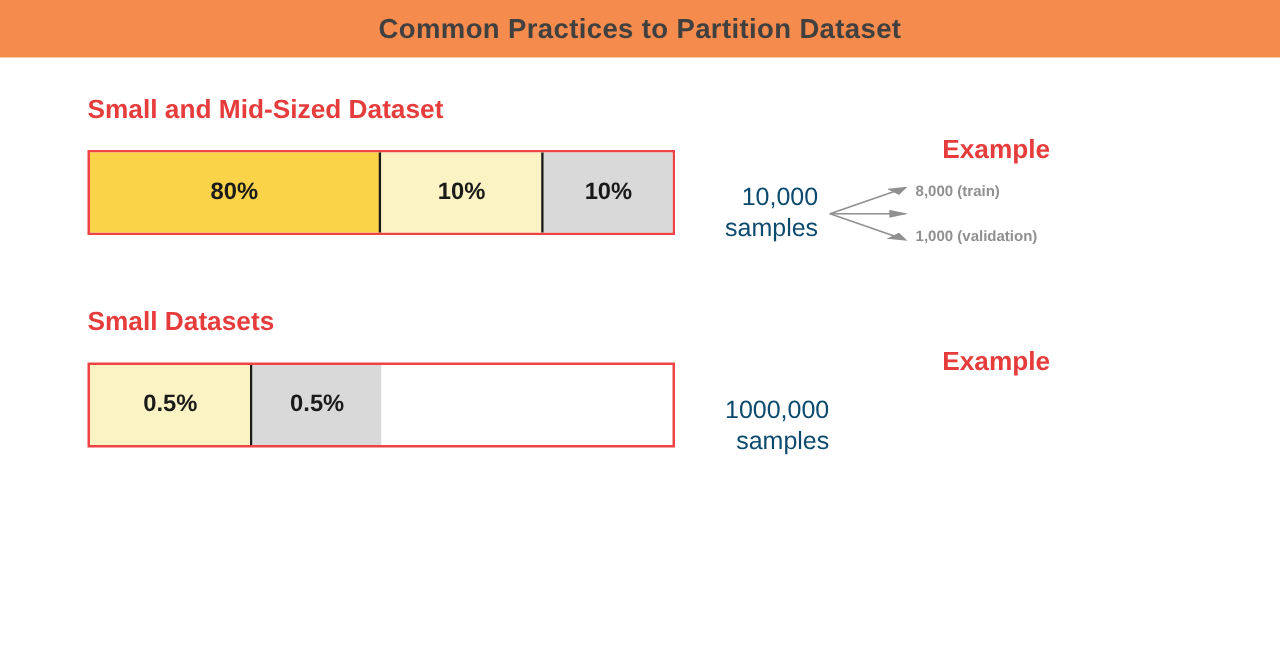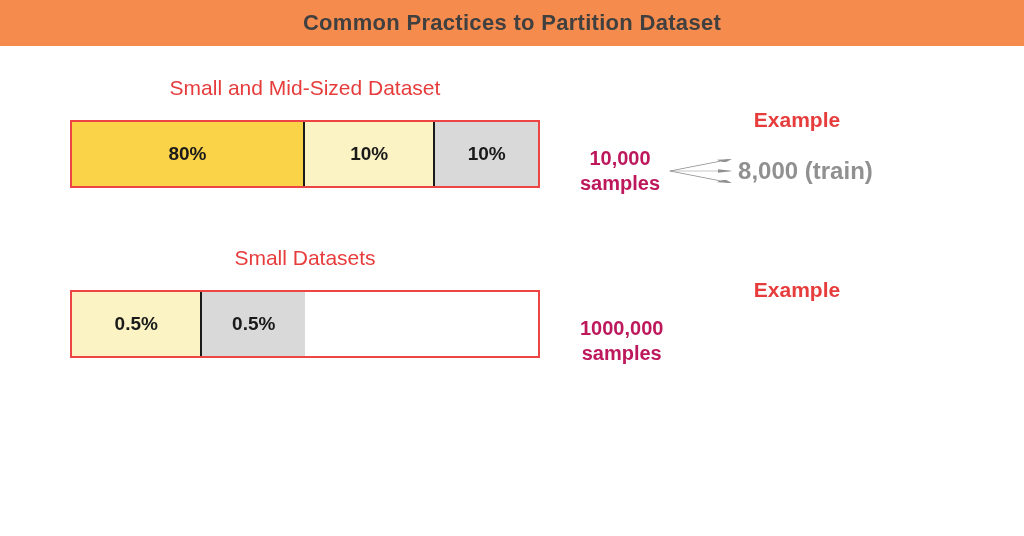--- a/index.html
+++ b/index.html
@@ -30,23 +30,22 @@
   }
   .left {
     flex: 0 0 470px;
   }
   .right {
     flex: 1;
     position: relative;
   }
   .section-title {
     color: #e73c3c;
-    font-weight: 400;
+    font-weight: 700;
     font-size: 21px;
-    text-align: center;
     margin-bottom: 20px;
   }
   .example-title {
     color: #e73c3c;
     font-weight: 700;
     font-size: 21px;
     text-align: center;
     margin-bottom: 14px;
     margin-left: 60px;
     margin-top: 32px;
@@ -69,34 +68,34 @@
   .seg.train { background: #fbd348; }
   .seg.val   { background: #fbf3c4; }
   .seg.test  { background: #d9d9d9; }
 
   .example {
     display: flex;
     align-items: center;
     gap: 8px;
   }
   .total {
-    color: #be185d;
-    font-weight: 700;
+    color: #0c4a6e;
+    font-weight: 400;
     font-size: 20px;
     line-height: 1.25;
-    text-align: center;
+    text-align: right;
     flex: 0 0 auto;
   }
   .splits {
     display: flex;
     flex-direction: column;
     gap: 22px;
     color: #909090;
     font-weight: 700;
-    font-size: 24px;
+    font-size: 12px;
     position: relative;
     padding-left: 70px;
   }
   .split-line { white-space: nowrap; }
   .arrows {
     position: absolute;
     left: 0;
     top: 0;
     width: 70px;
     height: 100%;
@@ -130,20 +129,21 @@
             <defs>
               <marker id="ah0" markerWidth="6" markerHeight="6" refX="5" refY="3" orient="auto">
                 <path d="M0,0 L6,3 L0,6 Z" fill="#909090"></path>
               </marker>
             </defs>
             <line x1="2" y1="60" x2="62" y2="10" stroke="#909090" stroke-width="2.5" marker-end="url(#ah0)"></line>
             <line x1="2" y1="60" x2="62" y2="60" stroke="#909090" stroke-width="2.5" marker-end="url(#ah0)"></line>
             <line x1="2" y1="60" x2="62" y2="110" stroke="#909090" stroke-width="2.5" marker-end="url(#ah0)"></line>
           </svg>
           <div class="split-line">8,000 (train)</div>
+          <div class="split-line">1,000 (validation)</div>
         </div>
       </div>
     </div>
   </div>
 
   <div class="row">
     <div class="left">
       <div class="section-title">Small Datasets</div>
       <div class="bar">
         <div class="seg val" style="width:28%">0.5%</div>

